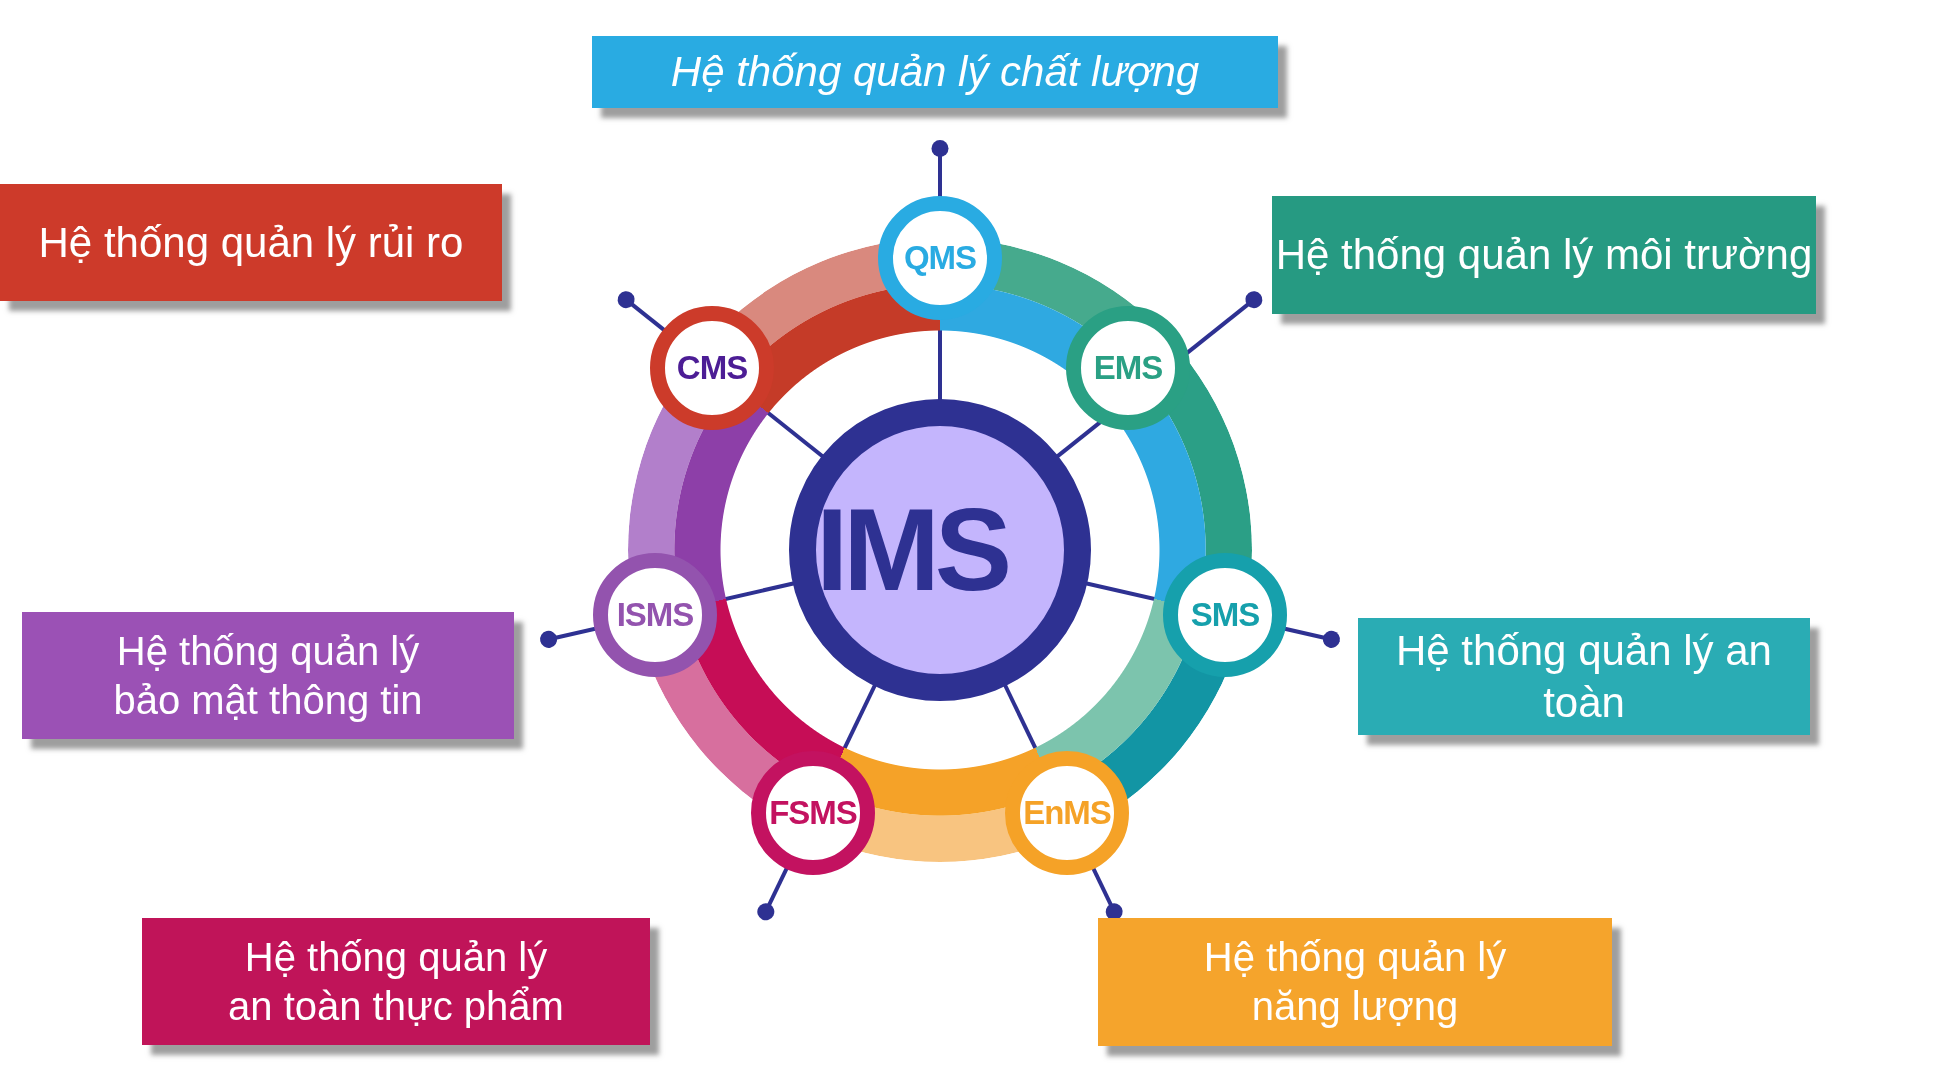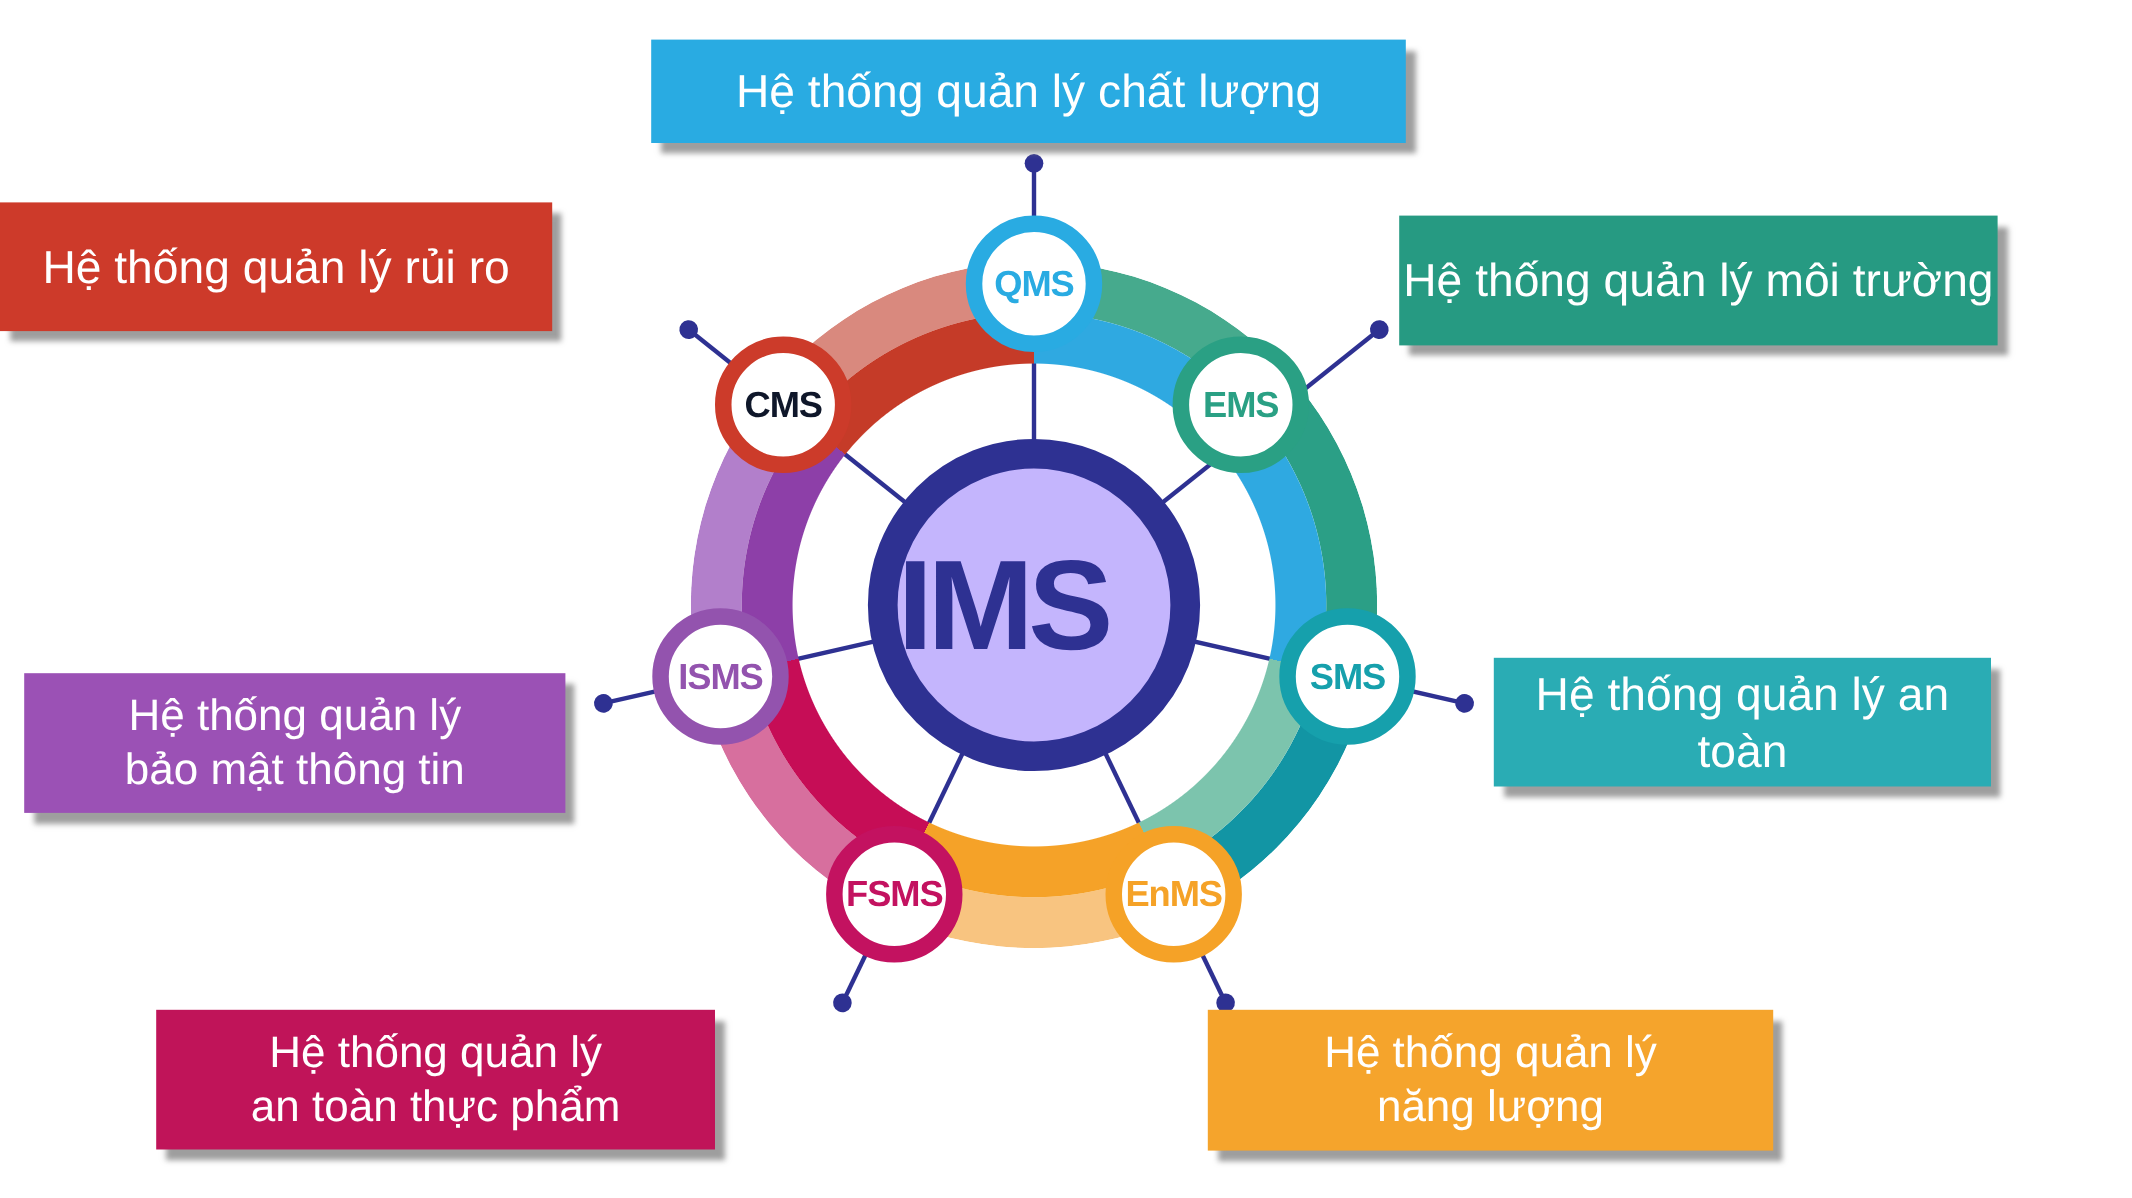--- a/index.html
+++ b/index.html
@@ -51,21 +51,21 @@
   }
   .center-circle span{font-weight:bold;font-size:116px;letter-spacing:-5px;}
 
   
   .label-box{
     position:absolute;display:flex;flex-direction:column;align-items:center;justify-content:center;
     color:#ffffff;text-align:center;z-index:5;font-size:42px;line-height:1.22;
     box-shadow:9px 10px 5px rgba(125,125,125,0.75);
   }
   .label-box .line{display:block;}
-  .box-quality {left:592px; top:36px;  width:686px;height:94px;}
+  .box-quality {left:592px; top:36px;  width:686px;height:72px;font-style:italic;}
   .box-risk    {left:0;     top:184px; width:502px;height:117px;}
   .box-env     {left:1272px;top:196px; width:544px;height:118px;}
   .box-safety  {left:1358px;top:598px; width:452px;height:117px;}
   .box-infosec {left:22px;  top:612px; width:492px;height:127px;font-size:40px;}
   .box-food    {left:142px; top:918px; width:508px;height:127px;font-size:40px;}
   .box-energy  {left:1098px;top:918px; width:514px;height:128px;font-size:40px;}
 </style>
 </head>
 <body>
 
@@ -108,40 +108,40 @@
   <div class="node node-enms" style="border-color: rgb(245, 162, 39);">
       <span style="color: rgb(245, 162, 39);">EnMS</span>
     </div>
   <div class="node node-fsms" style="border-color: rgb(195, 18, 96);">
       <span style="color: rgb(195, 18, 96);">FSMS</span>
     </div>
   <div class="node node-isms" style="border-color: rgb(147, 83, 174);">
       <span style="color: rgb(147, 83, 174);">ISMS</span>
     </div>
   <div class="node node-cms" style="border-color: rgb(204, 59, 42);">
-      <span style="color: #0f172a;">CMS</span>
+      <span style="color: #4c1d95;">CMS</span>
     </div>
 
   <div class="center-circle" style="border-color: rgb(46, 49, 146);">
     <span style="color: rgb(46, 49, 146);">IMS</span>
   </div>
 
   <div class="label-box box-quality" style="background-color: rgb(41, 171, 226);">
     <span class="line">Hệ thống quản lý chất lượng</span>
     <span class="line"></span>
   </div>
   <div class="label-box box-risk" style="background-color: rgb(205, 58, 42);">
     <span class="line">Hệ thống quản lý rủi ro</span>
     <span class="line"></span>
   </div>
   <div class="label-box box-env" style="background-color: rgb(38, 154, 130);">
     <span class="line">Hệ thống quản lý môi trường</span>
     <span class="line"></span>
   </div>
-  <div class="label-box box-safety" style="background-color: rgb(42, 172, 180);">
+  <div class="label-box box-safety" style="background-color: rgb(42, 172, 180); margin-top: 20px;">
     <span class="line">Hệ thống quản lý an toàn</span>
     <span class="line"></span>
   </div>
   <div class="label-box box-infosec" style="background-color: rgb(155, 81, 181);">
     <span class="line">Hệ thống quản lý</span>
     <span class="line">bảo mật thông tin</span>
   </div>
   <div class="label-box box-food" style="background-color: rgb(192, 20, 89);">
     <span class="line">Hệ thống quản lý</span>
     <span class="line">an toàn thực phẩm</span>

